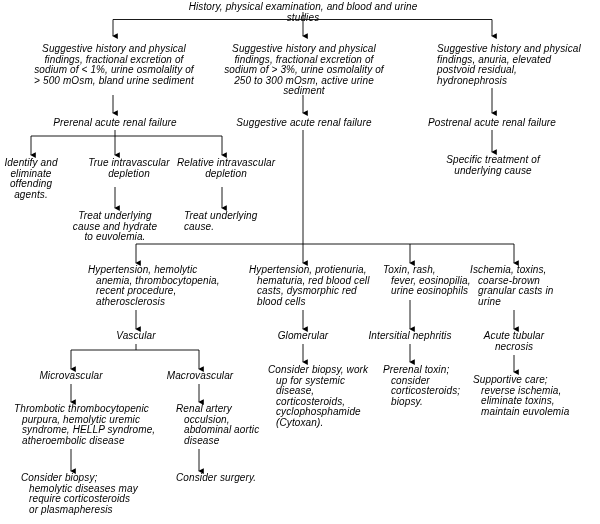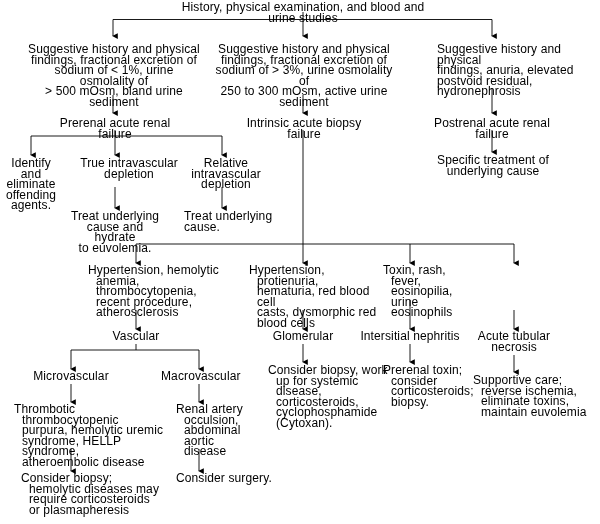--- a/index.html
+++ b/index.html
@@ -19,25 +19,26 @@
   #connectors {
     position: absolute;
     left: 0;
     top: 0;
     width: 600px;
     height: 524px;
     pointer-events: none;
   }
   .node {
     position: absolute;
-    font-size: 12px;
+    font-size: 10px;
     line-height: 10.6px;
     color: #000;
     white-space: pre-line;
     letter-spacing: 0.12px;
+    font-style: italic;
   }
   .c  { text-align: center; }
   .l  { text-align: left; }
   .hang {
     text-align: left;
     padding-left: 8px;
     text-indent: -8px;
   }
 </style>
 </head>
@@ -113,21 +114,21 @@
   <div class="node c" style="left:213px; top:44px; width:182px;">Suggestive history and physical
 findings, fractional excretion of
 sodium of &gt; 3%, urine osmolality of
 250 to 300 mOsm, active urine sediment</div>
   <div class="node l" style="left:437px; top:44px; width:160px;">Suggestive history and physical
 findings, anuria, elevated
 postvoid residual,
 hydronephrosis</div>
 
   <div class="node c" style="left:45px; top:118px; width:140px;">Prerenal acute renal failure</div>
-  <div class="node c" style="left:236px; top:118px; width:136px;">Intrinsic acute biopsy failure</div>
+  <div class="node c" style="left:236px; top:118px; width:136px;">Suggestive acute renal failure</div>
   <div class="node c" style="left:422px; top:118px; width:140px;">Postrenal acute renal failure</div>
 
   <div class="node c" style="left:437px; top:155px; width:112px;">Specific treatment of
 underlying cause</div>
 
   <div class="node c" style="left:1px; top:158px; width:60px;">Identify and
 eliminate
 offending
 agents.</div>
   <div class="node c" style="left:80px; top:158px; width:98px;">True intravascular
@@ -145,20 +146,24 @@
 anemia, thrombocytopenia,
 recent procedure,
 atherosclerosis</div>
   <div class="node hang" style="left:249px; top:265px; width:128px;">Hypertension, protienuria,
 hematuria, red blood cell
 casts, dysmorphic red
 blood cells</div>
   <div class="node hang" style="left:383px; top:265px; width:92px;">Toxin, rash,
 fever, eosinopilia,
 urine eosinophils</div>
+  <div class="node hang" style="left:470px; top:265px; width:112px;">Ischemia, toxins,
+coarse-brown
+granular casts in
+urine</div>
 
   <div class="node c" style="left:101px; top:331px; width:70px;">Vascular</div>
   <div class="node c" style="left:266px; top:331px; width:74px;">Glomerular</div>
   <div class="node c" style="left:358px; top:331px; width:104px;">Intersitial nephritis</div>
   <div class="node c" style="left:470px; top:331px; width:88px;">Acute tubular
 necrosis</div>
 
   <div class="node hang" style="left:268px; top:365px; width:112px;">Consider biopsy, work
 up for systemic
 disease,

